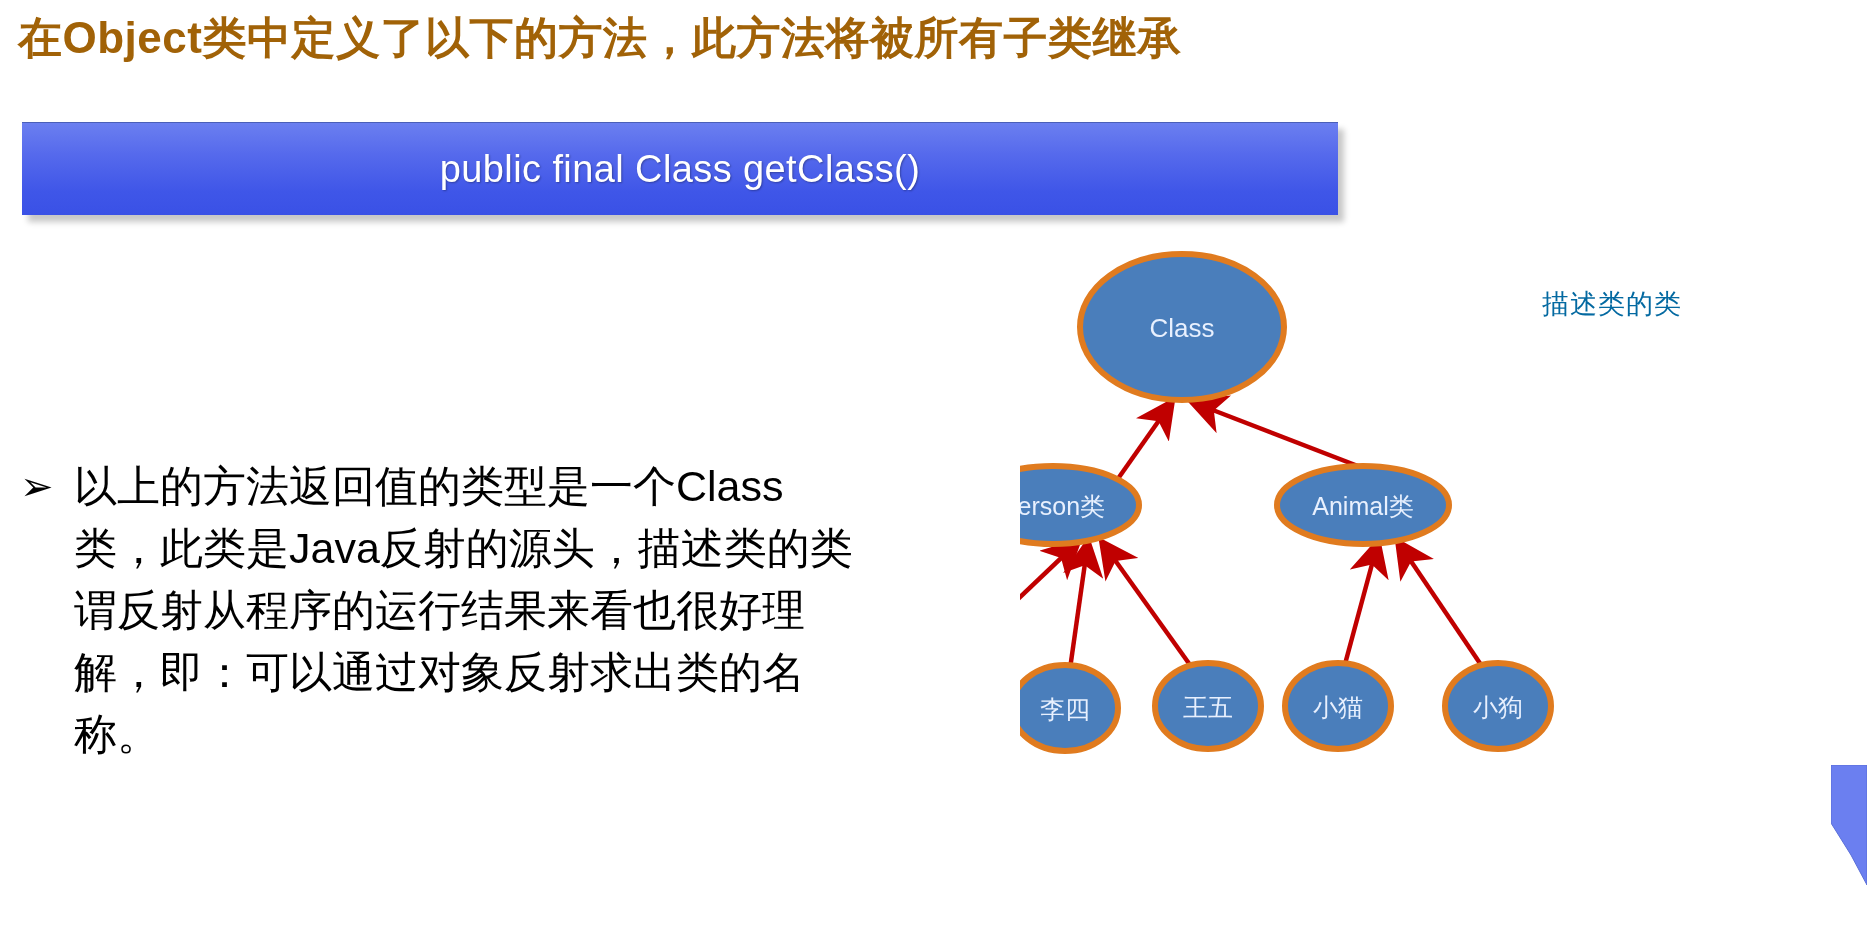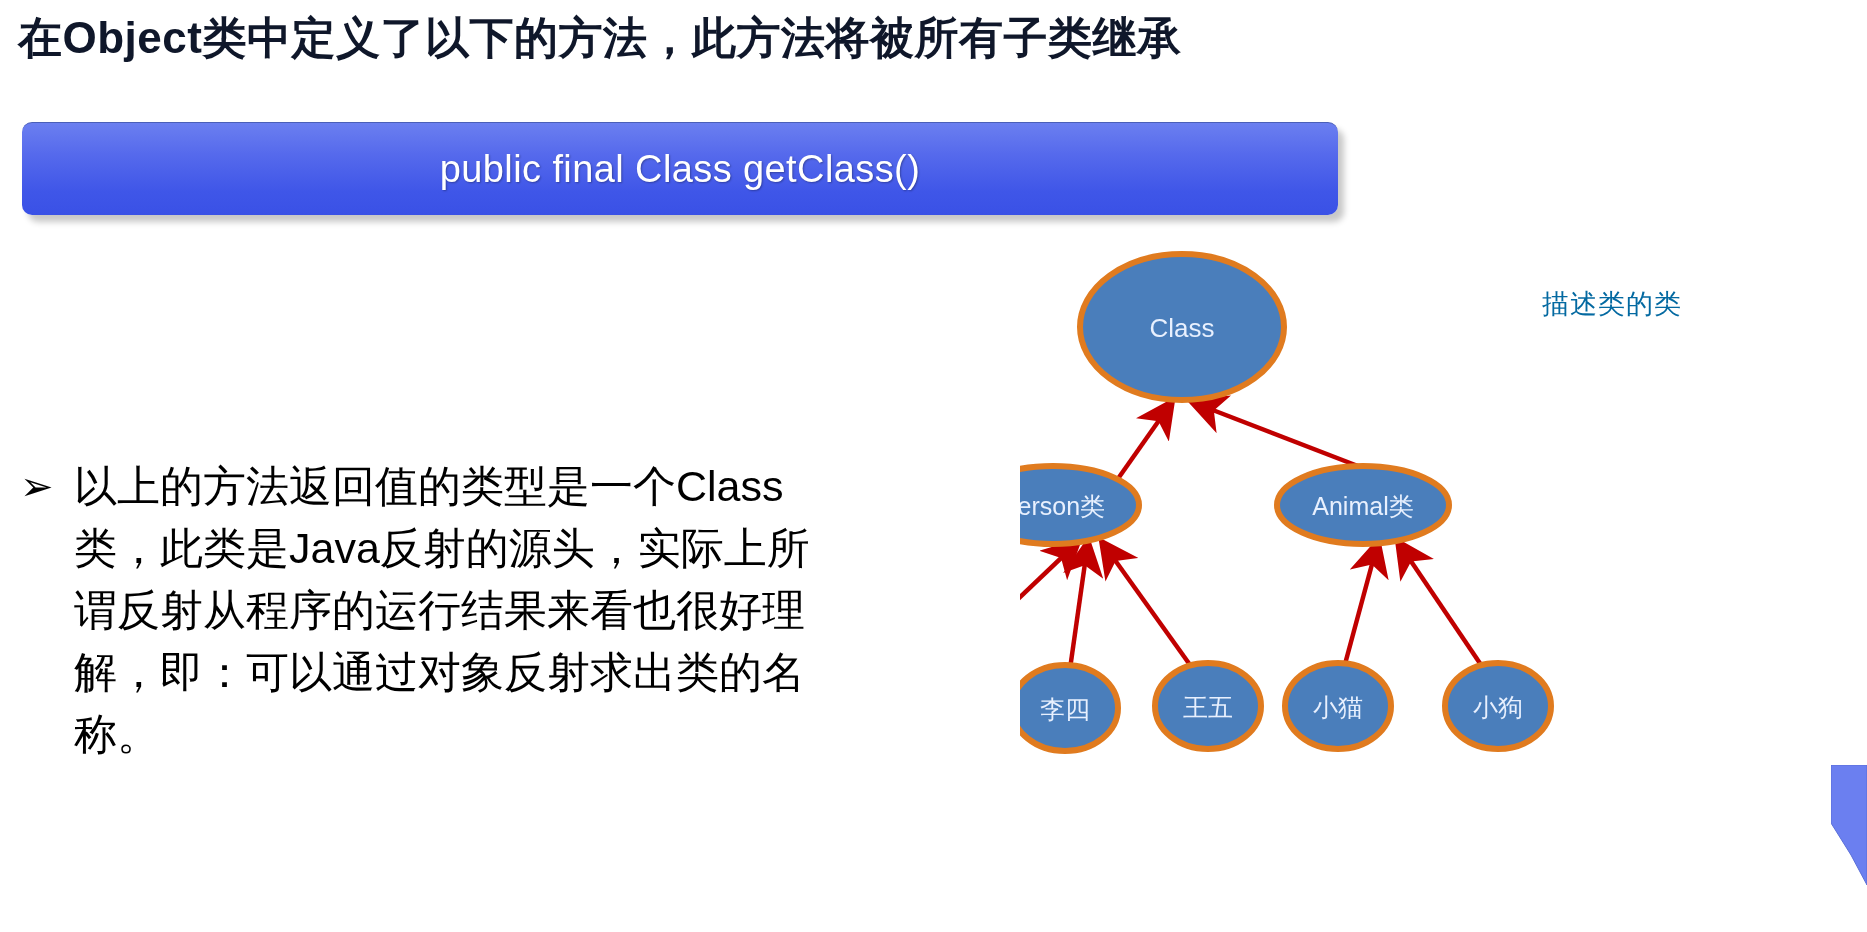--- a/index.html
+++ b/index.html
@@ -19,38 +19,37 @@
   
   .slide-title {
     position: absolute;
     left: 18px;
     top: 10px;
     width: 1500px;
     font-size: 44px;
     font-weight: 700;
     letter-spacing: 0.5px;
     line-height: 1.25;
-    color: #0f172a;
+    color: #a16207;
     white-space: nowrap;
   }
 
   
   .code-banner {
     position: absolute;
     left: 22px;
     top: 122px;
     width: 1316px;
     height: 92px;
     background: linear-gradient(to bottom, #6b7ff0 0%, #5569ec 35%, #3f56e8 75%, #3a51e6 100%);
     box-shadow: 6px 7px 6px rgba(0,0,0,0.22);
     border-top: 1px solid #4a5fb8;
     display: flex;
     align-items: center;
     justify-content: center;
-    border-radius: 10px;
   }
   .code-banner-text {
     font-size: 38px;
     color: #ffffff;
     font-weight: 400;
     letter-spacing: 0.4px;
     text-shadow: 1px 1px 2px rgba(0,0,0,0.30);
   }
 
   
@@ -123,21 +122,21 @@
 
 <div class="slide-title">在Object类中定义了以下的方法，此方法将被所有子类继承</div>
 
 <div class="code-banner">
   <span class="code-banner-text">public final Class getClass()</span>
 </div>
 
 <div class="bullet-block">
   <span class="bullet-marker">➢</span>
   <span class="bullet-text">以上的方法返回值的类型是一个Class
-类，此类是Java反射的源头，实际上所
+类，此类是Java反射的源头，描述类的类
 谓反射从程序的运行结果来看也很好理
 解，即：可以通过对象反射求出类的名
 称。</span>
 </div>
 
 <div class="diagram">
   <svg width="847" height="682" viewBox="0 0 847 682" xmlns="http://www.w3.org/2000/svg">
     <defs>
       <marker id="arrowUp" markerWidth="9" markerHeight="9" refX="7.6" refY="4.5" orient="auto" markerUnits="strokeWidth">
         <path d="M0,0 L9,4.5 L0,9 L2.4,4.5 z" fill="#c00000"></path>

